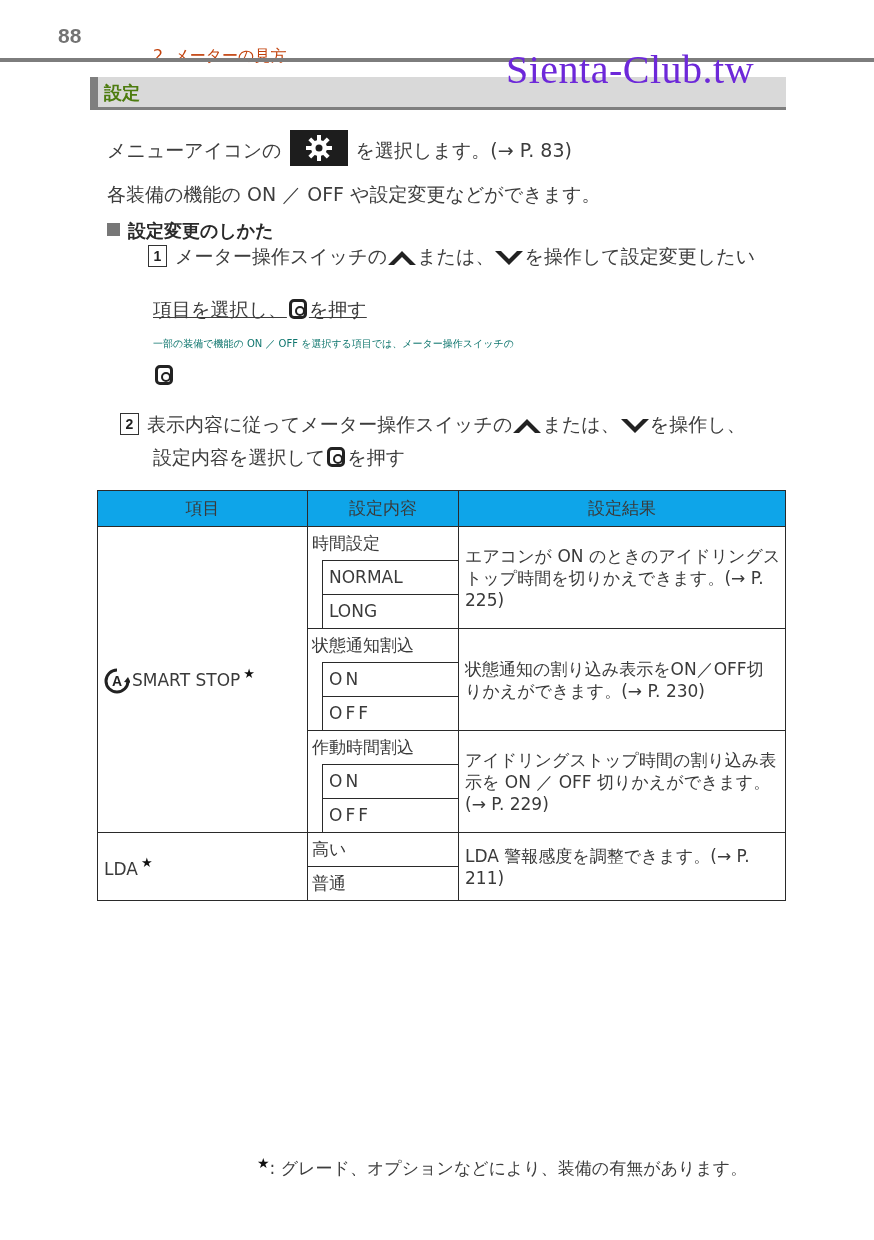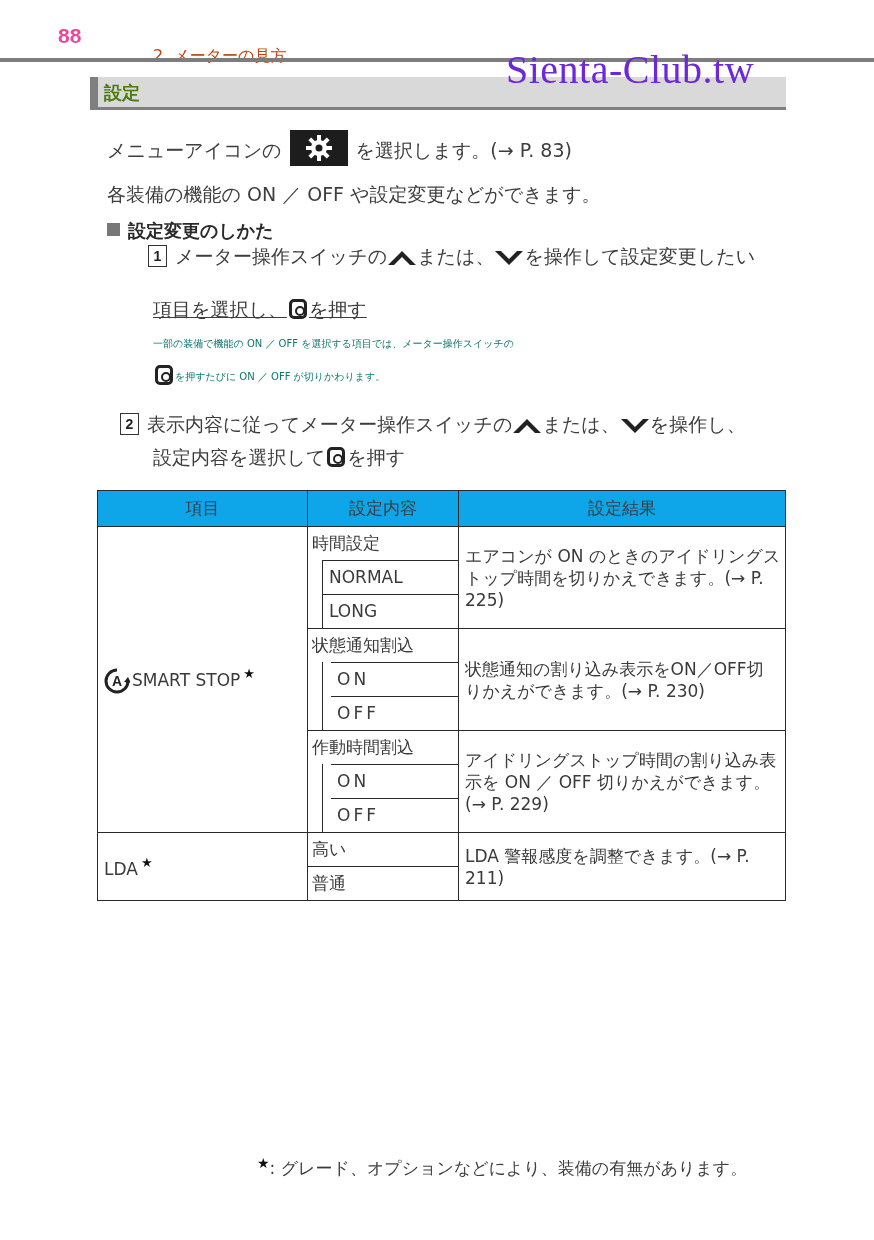--- a/index.html
+++ b/index.html
@@ -2,21 +2,21 @@
 <html><head>
 <meta charset="utf-8">
 <style>
   html, body { margin: 0; padding: 0; background: #ffffff; }
   body {
     width: 874px; height: 1240px; position: relative; overflow: hidden;
     font-family: "DejaVu Sans", "Liberation Sans", sans-serif;
     color: #3a3a3a;
   }
   .abs { position: absolute; }
-  .page-num { left: 58px; top: 24px; font-size: 21px; font-weight: bold; color: #ec4899; font-family: "Liberation Sans", sans-serif; }
+  .page-num { left: 58px; top: 24px; font-size: 21px; font-weight: bold; color: #737373; font-family: "Liberation Sans", sans-serif; }
   .chapter { left: 153px; top: 46px; font-size: 16px; color: #c2410c; }
   .top-rule { left: 0; top: 58px; width: 874px; height: 4px; background: #7d7d7d; }
   .watermark { left: 506px; top: 46px; font-family: "Liberation Serif", serif; font-size: 40px; color: #6d28d9; letter-spacing: 0.5px; }
   .section-bar { left: 90px; top: 77px; width: 696px; height: 30px; background: #d9d9d9; border-bottom: 3px solid #7f7f7f; }
   .section-bar .accent { position: absolute; left: 0; top: 0; width: 8px; height: 33px; background: #7f7f7f; }
   .section-bar .title { position: absolute; left: 14px; top: 4px; font-size: 18px; font-weight: bold; color: #4d7c0f; }
   .watermark-over { z-index: 2; }
 
   .line { font-size: 19px; color: #3d3d3d; white-space: nowrap; }
   .gear-box { display: inline-block; width: 58px; height: 36px; background: #1d1d1d; vertical-align: middle; position: relative; margin: 0 8px; top: -3px; }
@@ -31,21 +31,21 @@
 
   table.settings { position: absolute; left: 97px; top: 490px; border-collapse: collapse; width: 689px; font-size: 17px; color: #3a3a3a; }
   table.settings th, table.settings td { border: 1.5px solid #2a2a2a; padding: 0; }
   table.settings th { background: #0ea5e9; font-weight: normal; height: 35px; font-size: 17px; }
   td.item { width: 203px; padding-left: 6px !important; vertical-align: middle; }
   td.content { width: 150px; vertical-align: top; }
   td.result { vertical-align: middle; padding: 0 4px 0 6px !important; line-height: 22px; }
   .grp-label { height: 33px; line-height: 33px; padding-left: 4px; }
   .opt-wrap { margin-left: 14px; border-left: 1.5px solid #2a2a2a; }
   .opt { height: 33px; line-height: 33px; border-top: 1.5px solid #2a2a2a; padding-left: 6px; }
-  .opt.spaced { letter-spacing: 3px; margin-left: 8px; }
+  .opt.spaced { letter-spacing: 3px; }
   .lda-opt { height: 33px; line-height: 33px; padding-left: 4px; }
   .lda-opt + .lda-opt { border-top: 1.5px solid #2a2a2a; }
   .star { font-size: 13px; vertical-align: 8px; margin-left: 3px; color: #111; }
   .astop-icon { display: inline-block; vertical-align: middle; margin-right: 2px; }
 
   .footer { left: 254px; top: 1155px; font-size: 17px; color: #3d3d3d; white-space: nowrap; }
   .footer .star { font-size: 14px; vertical-align: 6px; }
 </style>
 </head>
 <body>
@@ -87,21 +87,21 @@
       <polygon points="15,1 29,15 23,15 15,7 7,15 1,15" fill="#222"></polygon>
     </svg><span>または、</span><svg class="caret" width="30" height="16" viewBox="0 0 30 16">
       <polygon points="15,15 29,1 23,1 15,9 7,1 1,1" fill="#222"></polygon>
     </svg><span>を操作して設定変更したい</span>
 </div>
 <div class="abs line" style="left:153px; top:297px;text-decoration:underline;">
   <span>項目を選択し、</span><span class="okbtn"></span><span>を押す</span>
 </div>
 <div class="abs note" style="left:153px; top:337px;">一部の装備で機能の ON ／ OFF を選択する項目では、メーター操作スイッチの</div>
 <div class="abs note" style="left:153px; top:367px;">
-  <span class="okbtn"></span><span>を押すたびに ON ／ OFF が切りかわります。</span>
+  <span class="okbtn"></span>
 </div>
 
 <div class="abs line" style="left:120px; top:412px;">
   <span class="step-num">2</span><span>表示内容に従ってメーター操作スイッチの</span><svg class="caret" width="30" height="16" viewBox="0 0 30 16">
       <polygon points="15,1 29,15 23,15 15,7 7,15 1,15" fill="#222"></polygon>
     </svg><span>または、</span><svg class="caret" width="30" height="16" viewBox="0 0 30 16">
       <polygon points="15,15 29,1 23,1 15,9 7,1 1,1" fill="#222"></polygon>
     </svg><span>を操作し、</span>
 </div>
 <div class="abs line" style="left:153px; top:445px;">

